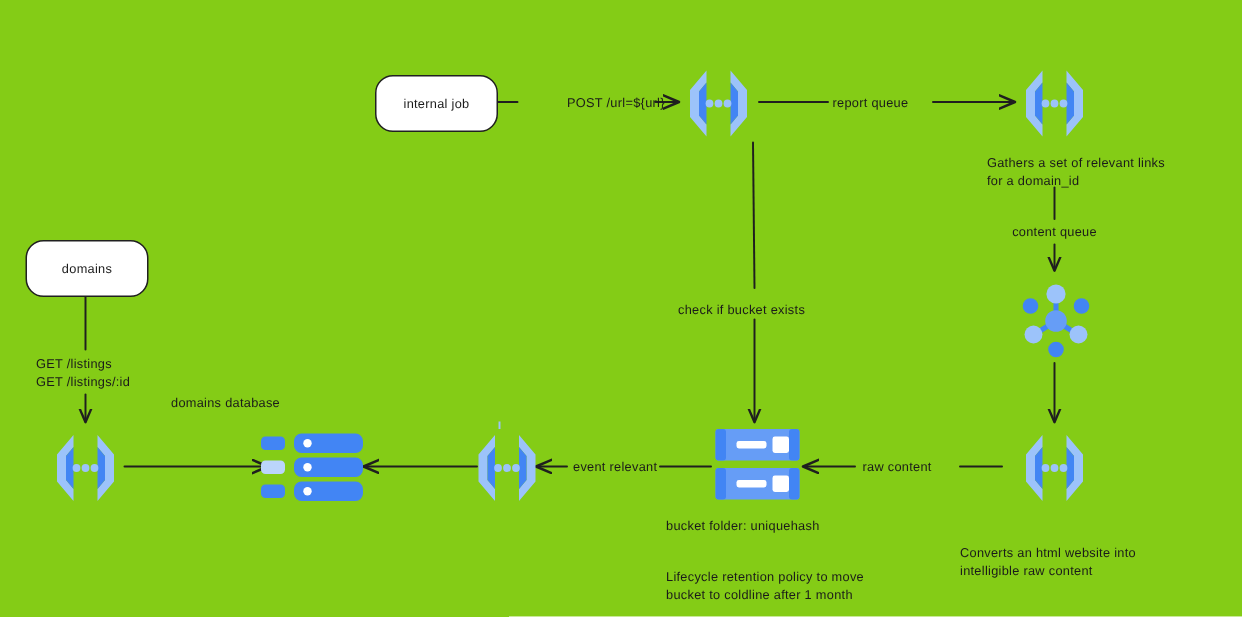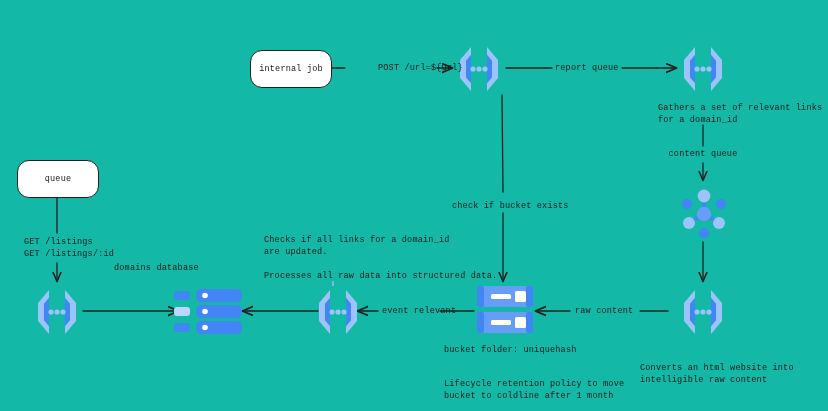--- a/index.html
+++ b/index.html
@@ -4,22 +4,22 @@
 <style>
   html, body {
     margin: 0;
     padding: 0;
     background: #ffffff;
   }
   #canvas {
     position: relative;
     width: 828px;
     height: 411px;
-    background: #14b8a6;
-    font-family: Liberation Mono, monospace;
+    background: #84cc16;
+    font-family: Liberation Sans, sans-serif;
     overflow: hidden;
   }
   .label {
     position: absolute;
     font-size: 8.5px;
     color: #1a1a1a;
     line-height: 12px;
     white-space: pre;
     letter-spacing: 0.2px;
   }
@@ -91,21 +91,21 @@
     <path d="M57,263 L57,281" stroke="#1f1f1f" stroke-width="1.3" fill="none" stroke-linecap="round" marker-end="url(#ahs)"></path>
 
     <path d="M83,311 L178,311" stroke="#1f1f1f" stroke-width="1.3" fill="none" stroke-linecap="round" marker-end="url(#ah)"></path>
   </svg>
 
   <div class="rbox" style="left:250px; top:50px; width:80px; height:36px;">
     <span>internal job</span>
   </div>
 
   <div class="rbox" style="left:17px; top:160px; width:80px; height:36px;">
-    <span>queue</span>
+    <span>domains</span>
   </div>
 
   <div class="gcf" style="left:452px; top:44px;">
     <svg width="54" height="50" viewBox="0 0 54 50">
       <path d="M19,3 L8,16 L8,34 L19,47 L19,39 L14,33 L14,17 L19,11 Z" fill="#9CC3FA"></path>
       <path d="M19,11 L14,17 L14,33 L19,39 Z" fill="#4285F4"></path>
       <path d="M35,3 L46,16 L46,34 L35,47 L35,39 L40,33 L40,17 L35,11 Z" fill="#9CC3FA"></path>
       <path d="M35,11 L40,17 L40,33 L35,39 Z" fill="#4285F4"></path>
       <circle cx="21" cy="25" r="2.6" fill="#9CC3FA"></circle>
       <circle cx="27" cy="25" r="2.6" fill="#9CC3FA"></circle>
@@ -220,24 +220,20 @@
   <div class="label" style="left:24px; top:236px;">GET /listings
 GET /listings/:id</div>
 
 
   <div class="label" style="left:640px; top:362px;">Converts an html website into
 intelligible raw content</div>
 
   <div class="label" style="left:658px; top:102px;">Gathers a set of relevant links
 for a domain_id</div>
 
-  <div class="label" style="left:264px; top:234px;">Checks if all links for a domain_id
-are updated.
-
-Processes all raw data into structured data.</div>
 
   <div class="label" style="left:444px; top:344px;">bucket folder: uniquehash</div>
 
   <div class="label" style="left:444px; top:378px;">Lifecycle retention policy to move
 bucket to coldline after 1 month</div>
 
   <div class="label" style="left:114px; top:262px;">domains database</div>
 
 </div>
 

